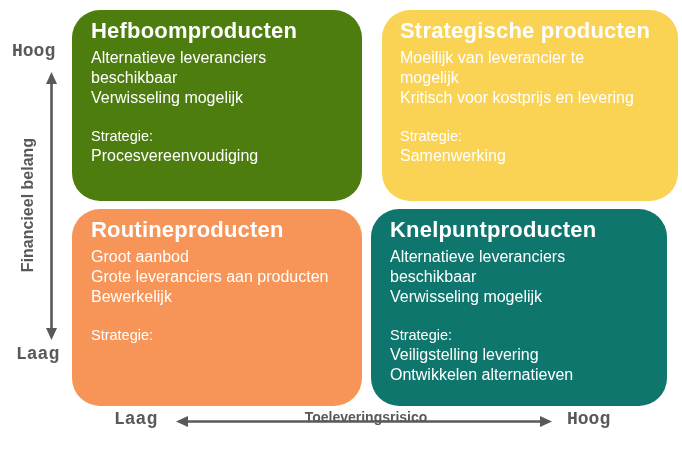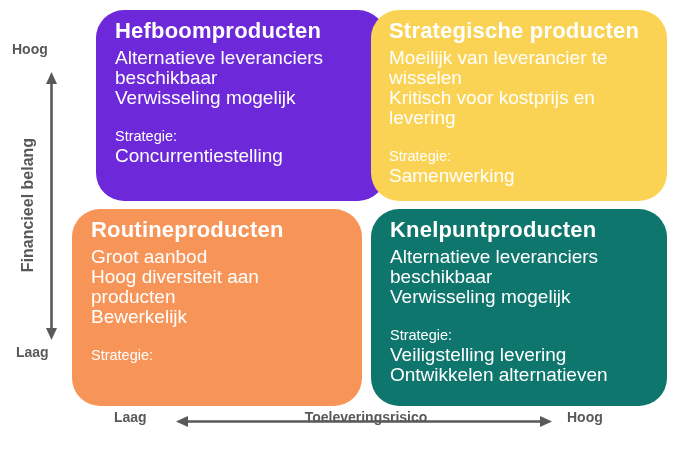--- a/index.html
+++ b/index.html
@@ -13,50 +13,50 @@
   .stage { position: absolute; left: 0; top: 0; width: 682px; height: 454px; }
 
   
   .quadrant {
     position: absolute;
     border-radius: 28px;
     color: #ffffff;
     padding: 7px 19px 10px 19px;
   }
   .q-tl { left: 72px;  top: 10px;  width: 290px; height: 191px; }
-  .q-tr { left: 371px; top: 10px;  width: 296px; height: 191px; padding-left: 18px; }
+  .q-tr { left: 382px; top: 10px;  width: 296px; height: 191px; padding-left: 18px; }
   .q-bl { left: 72px;  top: 209px; width: 290px; height: 197px; }
   .q-br { left: 371px; top: 209px; width: 296px; height: 197px; }
 
   .q-title {
     font-size: 22px;
     font-weight: bold;
     line-height: 28px;
     letter-spacing: 0.2px;
     margin-bottom: 3px;
   }
   .q-lines div {
-    font-size: 19px;
+    font-size: 16px;
     line-height: 20px;
   }
   .q-spacer { height: 18px; }
   .q-strategy-label {
     font-size: 14.5px;
     line-height: 20px;
     font-weight: normal;
   }
 
   
   .axis-label {
     position: absolute;
     color: #595959;
     font-weight: bold;
     white-space: nowrap;
   }
-  .end-label { font-size: 14px; }
+  .end-label { font-size: 18px; font-family: Liberation Mono, monospace; }
   .y-hoog { left: 12px;  top: 41px; }
   .y-laag { left: 16px;  top: 344px; }
   .x-laag { left: 114px; top: 409px; }
   .x-hoog { left: 567px; top: 409px; }
   .y-title {
     left: 28px; top: 205px;
     transform: translate(-50%, -50%) rotate(-90deg);
     font-size: 16px;
   }
   .x-title {
@@ -67,53 +67,53 @@
 
   .arrow-svg { position: absolute; }
   .arrow-svg line    { stroke: #595959; stroke-width: 2.6px; }
   .arrow-svg polygon { fill: #595959; }
 </style>
 </head>
 <body>
 
 <div class="stage">
 
-  <div class="quadrant q-tl" style="background-color: #6d28d9; margin-left: 24px;">
+  <div class="quadrant q-tl" style="background-color: #4d7c0f;">
     <div class="q-title">Hefboomproducten</div>
     <div class="q-lines">
         <div>Alternatieve leveranciers</div>
         <div>beschikbaar</div>
         <div>Verwisseling mogelijk</div>
       </div>
     <div class="q-spacer"></div>
     <div class="q-strategy-label">Strategie:</div>
     <div class="q-lines">
-        <div>Concurrentiestelling</div>
+        <div>Procesvereenvoudiging</div>
       </div>
   </div>
 
   <div class="quadrant q-tr" style="background-color: rgb(250, 211, 85);">
     <div class="q-title">Strategische producten</div>
     <div class="q-lines">
         <div>Moeilijk van leverancier te</div>
-        <div>wisselen</div>
+        <div>mogelijk</div>
         <div>Kritisch voor kostprijs en levering</div>
       </div>
     <div class="q-spacer"></div>
     <div class="q-strategy-label">Strategie:</div>
     <div class="q-lines">
         <div>Samenwerking</div>
       </div>
   </div>
 
   <div class="quadrant q-bl" style="background-color: rgb(247, 148, 87);">
     <div class="q-title">Routineproducten</div>
     <div class="q-lines">
         <div>Groot aanbod</div>
-        <div>Hoog diversiteit aan producten</div>
+        <div>Grote leveranciers aan producten</div>
         <div>Bewerkelijk</div>
       </div>
     <div class="q-spacer"></div>
     <div class="q-strategy-label">Strategie:</div>
   </div>
 
   <div class="quadrant q-br" style="background-color: #0f766e;">
     <div class="q-title">Knelpuntproducten</div>
     <div class="q-lines">
         <div>Alternatieve leveranciers</div>

